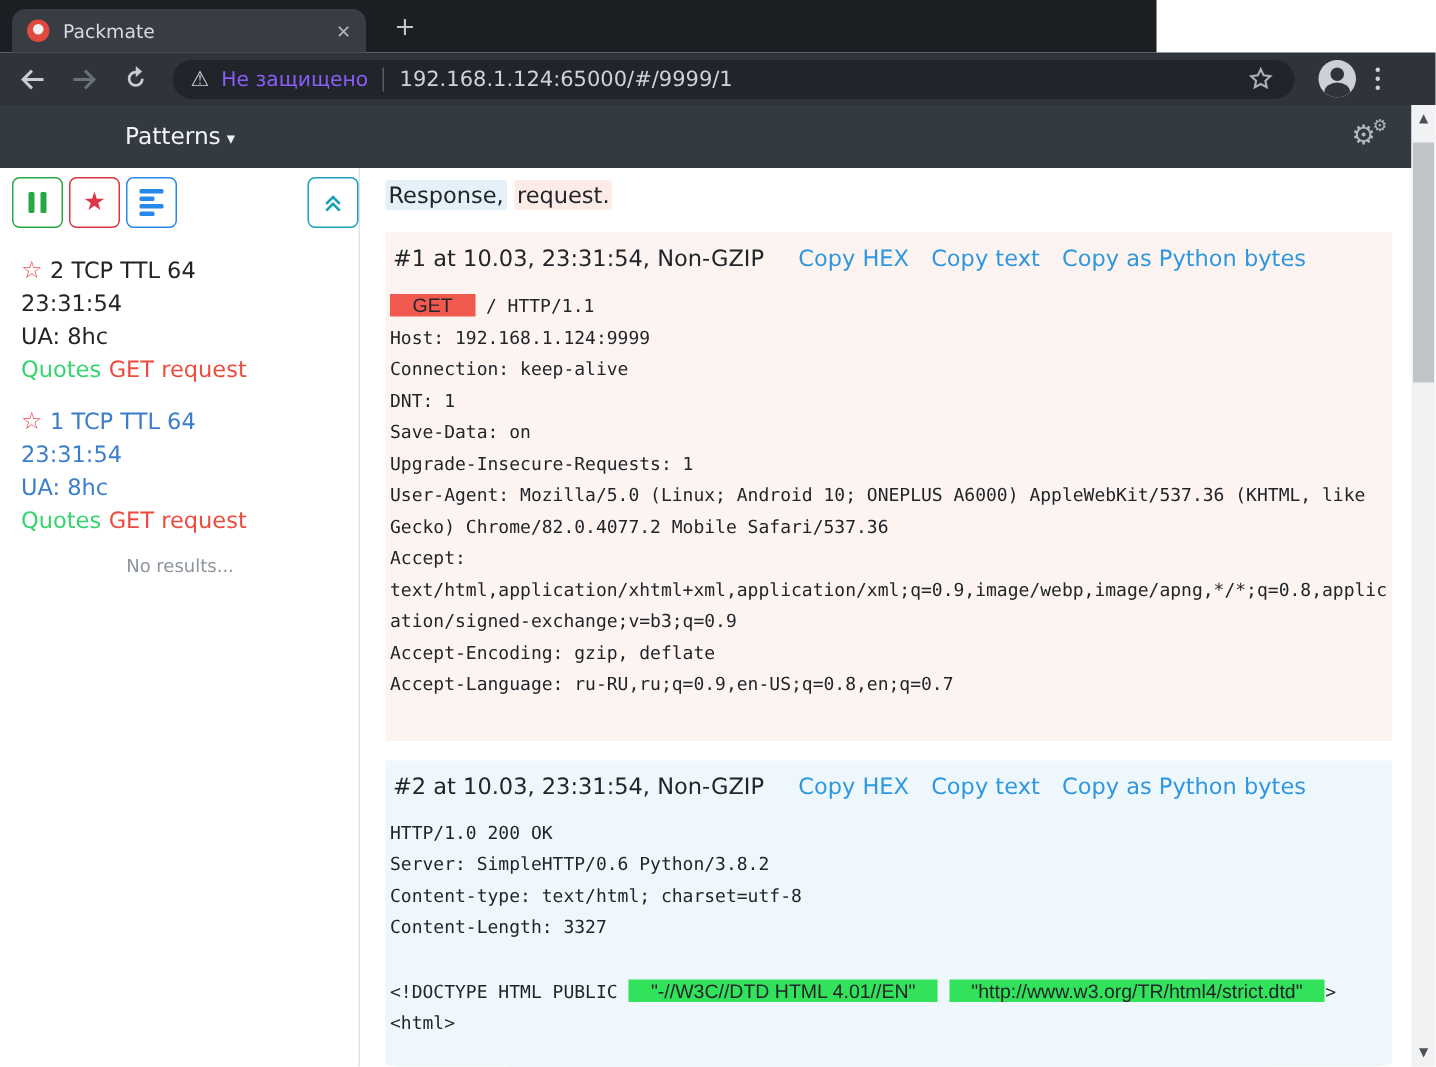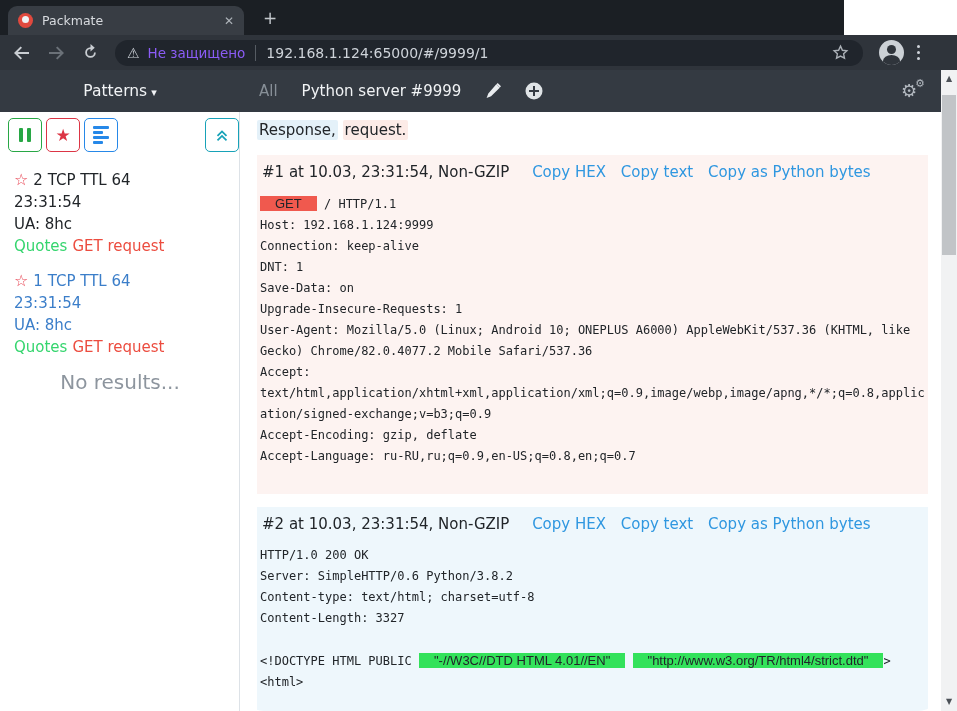--- a/index.html
+++ b/index.html
@@ -1,20 +1,20 @@
 <!DOCTYPE html>
 <html style="--request-card-bg: #fdf3f1; --response-card-bg: #eef7fc; --request-chip-bg: #fcebe7; --response-chip-bg: #e4f1f9; --match-red-bg: #f0594e; --match-green-bg: #33e25b; --link-blue: #2f97e0; --active-item-blue: #3b7ec9; --tag-green: #35d56e; --tag-red: #ec4c3f;"><head>
 <meta charset="utf-8">
 <style>
   * { margin:0; padding:0; box-sizing:border-box; }
   html,body { width:957px; height:711px; overflow:hidden; background:#fff;
     font-family:"DejaVu Sans", sans-serif; }
 
   
-  .tabbar { position:absolute; top:0; left:0; width:844px; height:35px; background:#1b1f24; }
+  .tabbar { position:absolute; top:0; left:0; width:771px; height:35px; background:#1b1f24; }
   .tab { position:absolute; left:8px; top:6px; width:236px; height:29px; background:#383d44;
     border-radius:9px 9px 0 0; display:flex; align-items:center; padding:0 10px; }
   .favicon { width:15px; height:15px; border-radius:50%; background:#e0493e; position:relative; flex:0 0 auto; }
   .favicon::after { content:""; position:absolute; left:4px; top:3px; width:7px; height:7px;
     border-radius:50%; background:#eef2f5; }
   .tab-title { color:#d7dade; font-size:12.5px; margin-left:9px; flex:1; }
   .tab-close { color:#aeb4ba; font-size:12px; cursor:default; }
   .newtab-btn { position:absolute; left:258px; top:9px; width:24px; height:20px; color:#c2c7cc;
     font-size:17px; line-height:18px; text-align:center; }
   .toolbar { position:absolute; top:35px; left:0; width:957px; height:35px; background:#2f343b;
@@ -70,21 +70,21 @@
   .btn-collapse { position:absolute; left:205px; top:6px; border-color:#17a2b8; color:#17a2b8; }
 
   .stream-item { position:absolute; left:14px; width:214px; font-size:15px; line-height:22px; color:#212529; }
   .stream-item .star { color:#e84856; font-size:16px; margin-right:5px; }
   .stream-item.active .t { color:#3b7ec9; }
   .tag-green { color:#35d56e; }
   .tag-red { color:#ec4c3f; margin-left:5px; }
   .item-1 { top:57px; }
   .item-2 { top:158px; }
   .no-results { position:absolute; top:258px; left:0; width:240px; text-align:center;
-    color:#8d959e; font-size:20px; }
+    color:#8d959e; font-size:12px; }
 
   
   .main { position:absolute; left:241px; top:0; width:700px; height:599px; overflow:hidden;border-radius:23px; }
   .legend { position:absolute; left:16px; top:9px; font-size:15px; color:#212529; }
   .chip { padding:1px 2px; border-radius:2px; }
   .chip-response { background:var(--response-chip-bg,#e4f1f9); }
   .chip-request { background:var(--request-chip-bg,#fcebe7); }
 
   .packet-card { position:absolute; left:16px; width:671px; padding:8px 3px 27px 3px; }
   .card-request { top:43px; background:var(--request-card-bg,#fdf3f1); }
@@ -151,35 +151,20 @@
       <i></i>
       <i></i>
       <i></i>
     </span>
 </div>
 
 <div class="navbar">
   <div class="brand">
     <span>Patterns</span><span class="caret">▾</span>
   </div>
-  <div class="nav-tabs">
-    <span class="tab-all">All</span>
-    <span class="tab-active">Python server #9999</span>
-    <span class="pencil-ic">
-      <svg width="16" height="16" viewBox="0 0 16 16">
-          <path d="M11.3 1.3l3.4 3.4-8.6 8.6L1.6 15l1.7-4.5zM12.7 0l3.3 3.3-1.2 1.2L11.5 1.2z" fill="#e9ecef"></path>
-        </svg>
-    </span>
-    <span class="pluscircle-ic">
-      <svg width="18" height="18" viewBox="0 0 18 18">
-          <circle cx="9" cy="9" r="8.5" fill="#dfe3e6"></circle>
-          <path d="M8 4h2v4h4v2h-4v4H8v-4H4V8h4z" fill="#343a42"></path>
-        </svg>
-    </span>
-  </div>
   <div class="gears">
     <span class="g1">⚙</span>
       <span class="g2">⚙</span>
   </div>
 </div>
 
 <div class="app">
 
   <div class="sidebar">
     <div class="btn-row">

